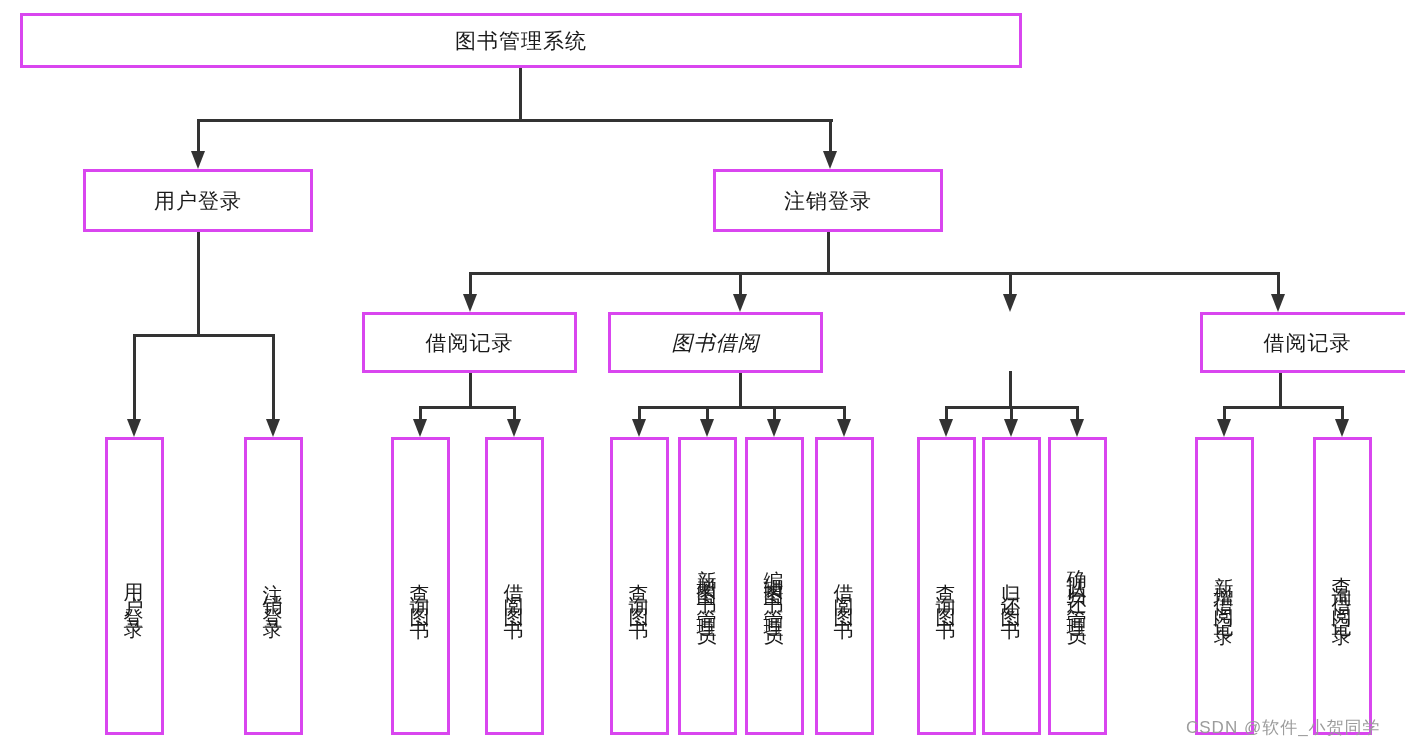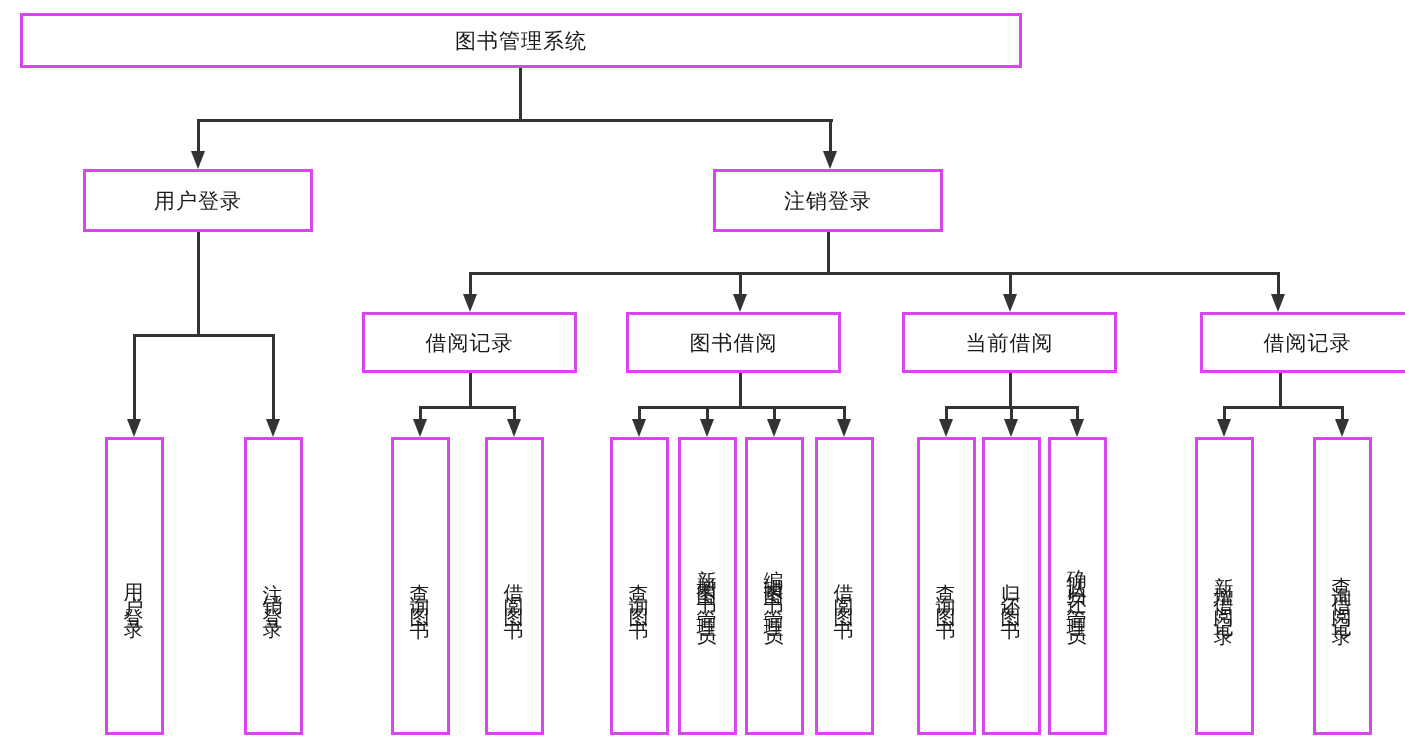--- a/index.html
+++ b/index.html
@@ -25,21 +25,21 @@
     z-index: 2;
   }
   
   .n-root { left: 20px;  top: 13px;  width: 1002px; height: 55px; }
   
   .n-l2a  { left: 83px;  top: 169px; width: 230px; height: 63px; }
   .n-l2b  { left: 713px; top: 169px; width: 230px; height: 63px; }
   
   .n-l3   { top: 312px; width: 215px; height: 61px; }
   .n-l3a  { left: 362px; }
-  .n-l3b  { left: 626px; }
+  .n-l3b  { left: 608px; font-style: italic; }
   .n-l3c  { left: 902px; }
   .n-l3d  { left: 1172px; margin-left: 28px; }
   
   .leaf {
     top: 437px; width: 59px; height: 298px;
     writing-mode: vertical-rl;
     font-size: 20px;
   }
   .sp4 { letter-spacing: 12px; text-indent: 12px; }
   .sp6 { letter-spacing: 10px; text-indent: 10px; }
@@ -94,23 +94,20 @@
   <div class="box n-l2b">
     <span>注销登录</span>
   </div>
 
   <div class="box n-l3 n-l3a">
     <span>借阅记录</span>
   </div>
   <div class="box n-l3 n-l3b">
     <span>图书借阅</span>
   </div>
-  <div class="box n-l3 n-l3c">
-    <span>当前借阅</span>
-  </div>
   <div class="box n-l3 n-l3d">
     <span>借阅记录</span>
   </div>
 
   <div class="box leaf sp4 lf0">
       <span>用户登录</span>
     </div>
   <div class="box leaf sp4 lf1">
       <span>注销登录</span>
     </div>
@@ -200,14 +197,15 @@
   <div class="vl" style="left:1076px; top:406px; height:16px;"></div>
   <div class="ah" style="left:1070px; top:419px;"></div>
 
   <div class="vl" style="left:1279px; top:371px; height:38px;"></div>
   <div class="hl" style="left:1223px; top:406px; width:120px;"></div>
   <div class="vl" style="left:1223px; top:406px; height:16px;"></div>
   <div class="ah" style="left:1217px; top:419px;"></div>
   <div class="vl" style="left:1341px; top:406px; height:16px;"></div>
   <div class="ah" style="left:1335px; top:419px;"></div>
 
+  <div class="watermark">CSDN @软件_小贺同学</div>
 
 </div>
 
 </body></html>

